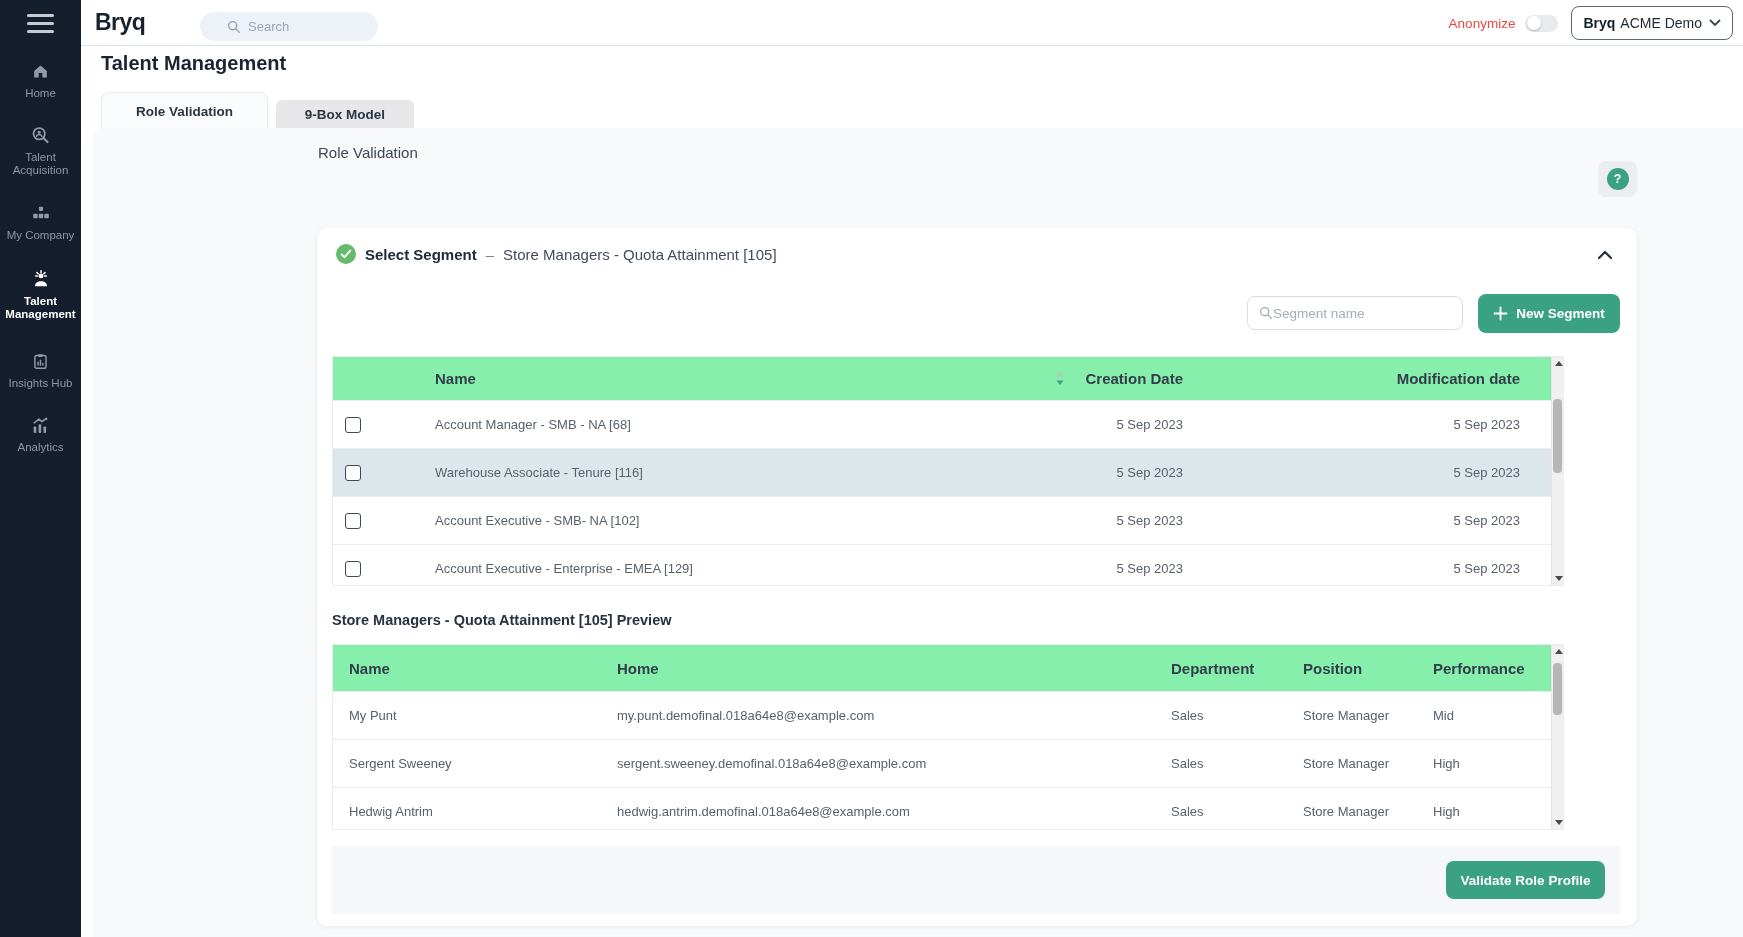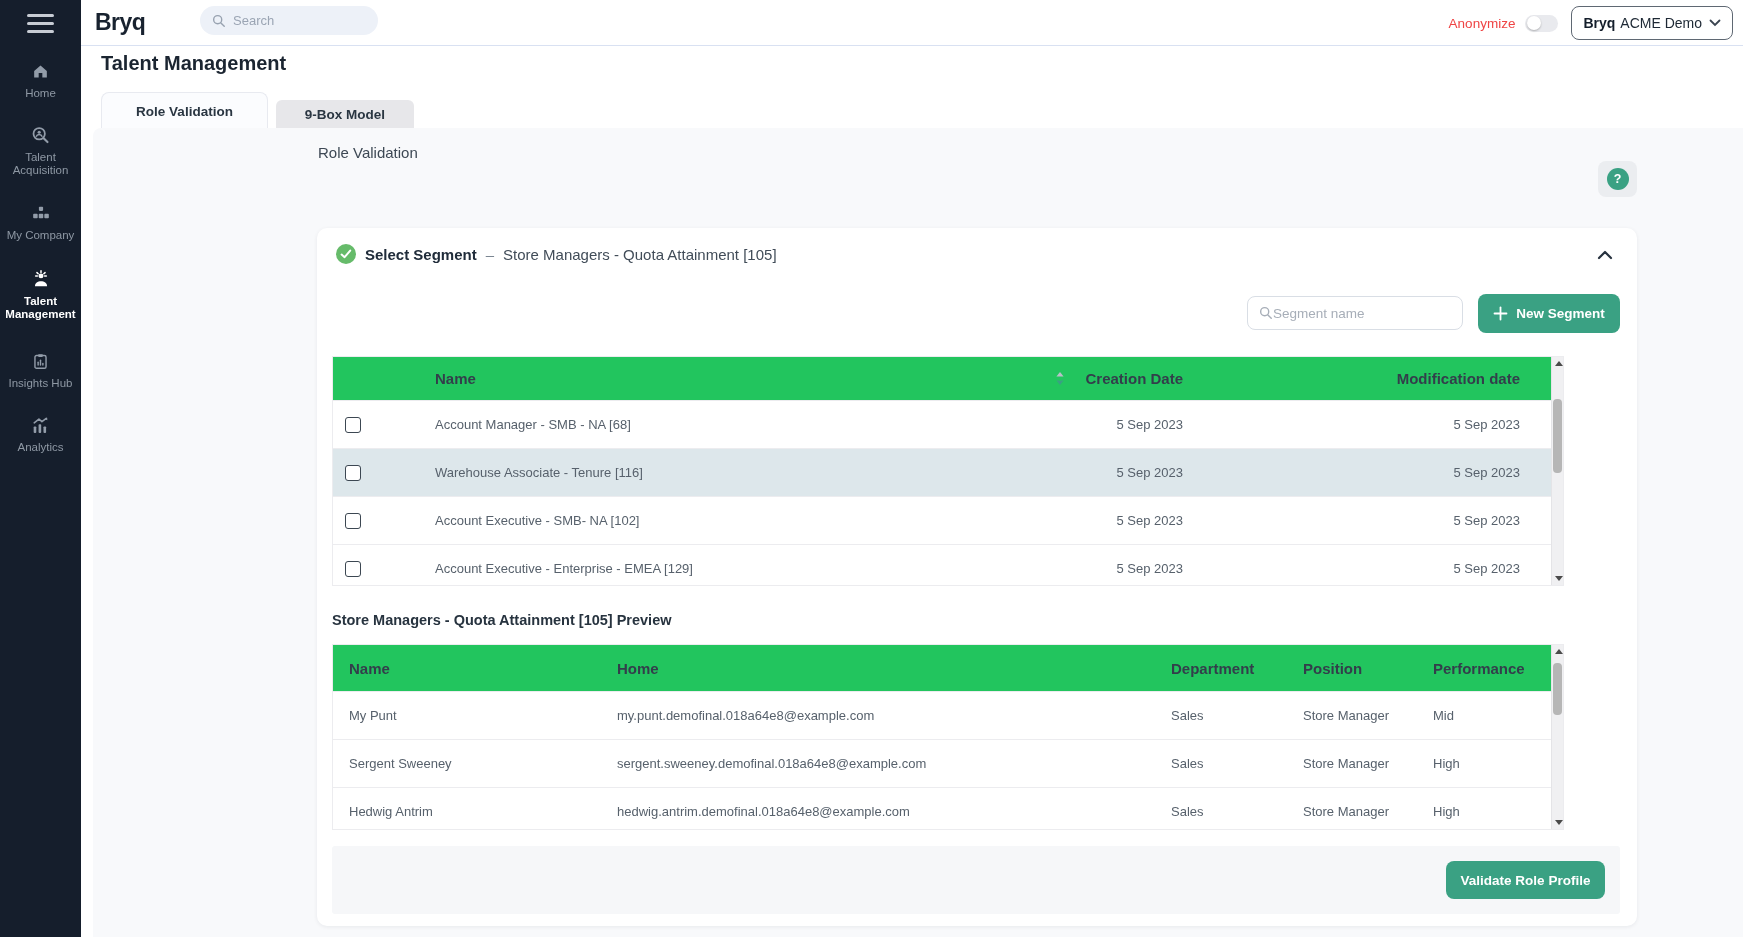--- a/index.html
+++ b/index.html
@@ -12,21 +12,21 @@
   .hamburger { position:absolute; left:27px; top:14px; width:27px; height:19px; cursor:pointer; }
   .hamburger span { display:block; height:2.5px; background:#c7ccd4; border-radius:2px; margin-bottom:5.5px; }
   .nav-item { position:absolute; left:0; width:81px; display:flex; flex-direction:column; align-items:center; cursor:pointer; }
   .nav-item .ico { height:22px; display:flex; align-items:center; justify-content:center; }
   .nav-item .lbl { margin-top:5px; font-size:11.5px; line-height:13px; color:#8e98a4; text-align:center; width:76px; }
   .nav-item.active .lbl { color:#ffffff; font-weight:bold; }
 
   
   .topbar { position:absolute; left:81px; top:0; width:1662px; height:46px; background:#fff; border-bottom:1px solid #d9e1f2; display:flex; align-items:center; z-index:9; }
   .logo { margin-left:14px; font-size:23px; font-weight:800; letter-spacing:-0.5px; color:#18222f; cursor:pointer; }
-  .search-pill { position:absolute; left:119px; top:6px; width:178px; height:29px; background:#edf1f8; border-radius:15px; display:flex; align-items:center; padding-left:12px; }
+  .search-pill { position:absolute; left:119px; top:12px; width:178px; height:29px; background:#edf1f8; border-radius:15px; display:flex; align-items:center; padding-left:12px;justify-content:flex-end; }
   .search-pill input { border:none; outline:none; background:transparent; font-family:"Liberation Sans",sans-serif; font-size:13px; color:#3c4752; margin-left:7px; width:130px; }
   .search-pill input::placeholder { color:#9ba5b4; }
   .top-right { position:absolute; right:10px; top:0; height:46px; display:flex; align-items:center; }
   .anon-lbl { font-size:13.5px; color:#ef4444; }
   .toggle { width:33px; height:17px; border-radius:9px; background:#e9eaee; margin-left:10px; position:relative; cursor:pointer; }
   .toggle .knob { position:absolute; left:2px; top:1.5px; width:14px; height:14px; border-radius:50%; background:#ffffff; box-shadow:0 1px 2px rgba(0,0,0,0.25); }
   .account-btn { margin-left:13px; height:34px; border:1px solid #5f6873; border-radius:8px; background:#fff; display:flex; align-items:center; padding:0 11px; cursor:pointer; }
   .account-btn .brand { font-weight:800; font-size:14px; color:#141e2b; }
   .account-btn .name { font-size:14px; color:#1d2834; margin-left:5px; }
   .account-btn .chev { margin-left:7px; display:flex; }
@@ -50,21 +50,21 @@
   .card-header .sep { font-size:15px; color:#7b8692; }
   .card-header .t2 { font-size:15px; color:#414c58; }
   .collapse-btn { position:absolute; right:20px; top:16px; width:24px; height:22px; display:flex; align-items:center; justify-content:center; cursor:pointer; }
 
   .seg-search { position:absolute; left:930px; top:68px; width:216px; height:34px; border:1px solid #d9dee5; border-radius:8px; background:#fff; display:flex; align-items:center; padding-left:11px; }
   .seg-search input { border:none; outline:none; background:transparent; font-family:"Liberation Sans",sans-serif; font-size:13.5px; color:#3c4752; width:165px; }
   .seg-search input::placeholder { color:#a7aeb8; }
   .new-seg-btn { position:absolute; left:1161px; top:66px; width:142px; height:39px; background:#3aa183; border:none; border-radius:8px; color:#fff; font-family:"Liberation Sans",sans-serif; font-size:13.5px; font-weight:700; display:flex; align-items:center; justify-content:center; gap:8px; cursor:pointer; }
 
   
-  .tablebox { position:absolute; left:15px; width:1232px; background:#22c55e; border:1px solid #ececef; overflow:hidden; }
+  .tablebox { position:absolute; left:15px; width:1232px; background:#86efac; border:1px solid #ececef; overflow:hidden; }
   .tablebox.segments { top:128px; height:230px; }
   .tablebox.preview  { top:416px; height:186px; }
   .trow { display:flex; align-items:center; }
   .thead { height:43px; font-size:15px; font-weight:700; color:#333e4b; }
   .preview .thead { height:46px; }
   .tr { height:48px; border-top:1px solid #ececef; font-size:13px; color:#57616c; background:#fff; }
   .tr.highlight { background:#dde7eb; }
   
   .c-check { width:102px; padding-left:12px; display:flex; align-items:center; }
   .c-name { flex:1; }

